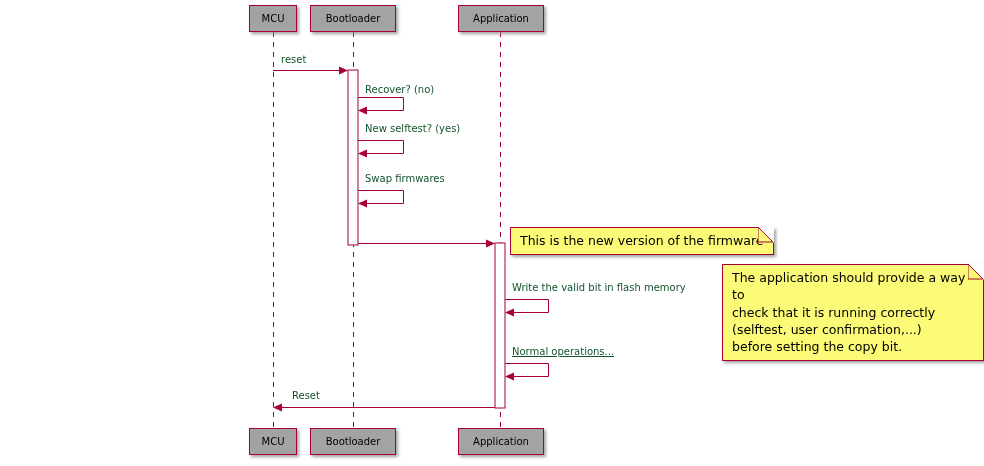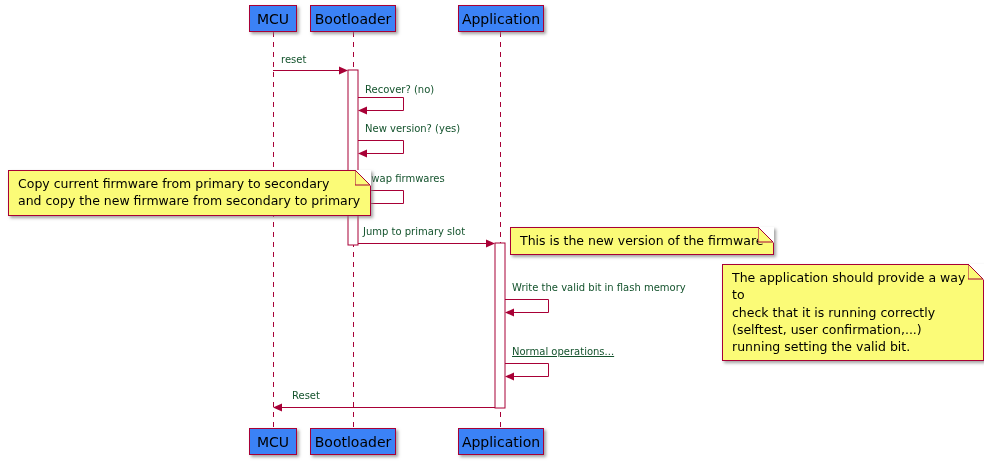--- a/index.html
+++ b/index.html
@@ -9,27 +9,27 @@
     position: relative;
     width: 984px;
     height: 466px;
     background: #ffffff;
     overflow: hidden;
   }
   .wires { position: absolute; left: 0; top: 0; }
   .participant {
     position: absolute;
     height: 27px;
-    background: #3b82f6;
+    background: #a3a3a3;
     border: 1.5px solid #A80036;
     box-shadow: 2px 2px 3px rgba(130,130,130,0.75);
     display: flex;
     align-items: center;
     justify-content: center;
-    font-size: 14px;
+    font-size: 10px;
     color: #000000;
     white-space: nowrap;
   }
   .msg-label {
     position: absolute;
     font-size: 10px;
     color: #14532d;
     white-space: nowrap;
   }
   .note {
@@ -90,48 +90,39 @@
   <div class="participant" style="left:249px; top:5px; width:48px;">MCU</div>
   <div class="participant" style="left:310px; top:5px; width:86px;">Bootloader</div>
   <div class="participant" style="left:458px; top:5px; width:86px;">Application</div>
 
   <div class="participant" style="left:249px; top:428px; width:48px;">MCU</div>
   <div class="participant" style="left:310px; top:428px; width:86px;">Bootloader</div>
   <div class="participant" style="left:458px; top:428px; width:86px;">Application</div>
 
   <div class="msg-label" style="left:281px; top:54px;">reset</div>
   <div class="msg-label" style="left:365px; top:84px;">Recover? (no)</div>
-  <div class="msg-label" style="left:365px; top:123px;">New version? (yes)</div>
+  <div class="msg-label" style="left:365px; top:123px;">New selftest? (yes)</div>
   <div class="msg-label" style="left:365px; top:173px;">Swap firmwares</div>
-  <div class="msg-label" style="left:363px; top:226px;">Jump to primary slot</div>
   <div class="msg-label" style="left:512px; top:282px;">Write the valid bit in flash memory</div>
   <div class="msg-label" style="left:512px; top:346px;text-decoration:underline;">Normal operations...</div>
   <div class="msg-label" style="left:292px; top:390px;">Reset</div>
 
-  <div class="note" style="left:8px; top:170px;">
-    <div class="note-text">Copy current firmware from primary to secondary
-and copy the new firmware from secondary to primary</div>
-    <svg class="note-fold" width="16" height="16">
-      <path d="M0,0 L16,0 L16,16 Z" fill="#ffffff"></path>
-      <path d="M0,0 L0,15 L15,15 Z" fill="#FBFB77" stroke="#A80036" stroke-width="1"></path>
-    </svg>
-  </div>
 
   <div class="note" style="left:510px; top:227px;">
     <div class="note-text">This is the new version of the firmware</div>
     <svg class="note-fold" width="16" height="16">
       <path d="M0,0 L16,0 L16,16 Z" fill="#ffffff"></path>
       <path d="M0,0 L0,15 L15,15 Z" fill="#FBFB77" stroke="#A80036" stroke-width="1"></path>
     </svg>
   </div>
 
   <div class="note" style="left:722px; top:264px;">
     <div class="note-text">The application should provide a way to
 check that it is running correctly
 (selftest, user confirmation,...)
-running setting the valid bit.</div>
+before setting the copy bit.</div>
     <svg class="note-fold" width="16" height="16">
       <path d="M0,0 L16,0 L16,16 Z" fill="#ffffff"></path>
       <path d="M0,0 L0,15 L15,15 Z" fill="#FBFB77" stroke="#A80036" stroke-width="1"></path>
     </svg>
   </div>
 
 </div>
 
 </body></html>

